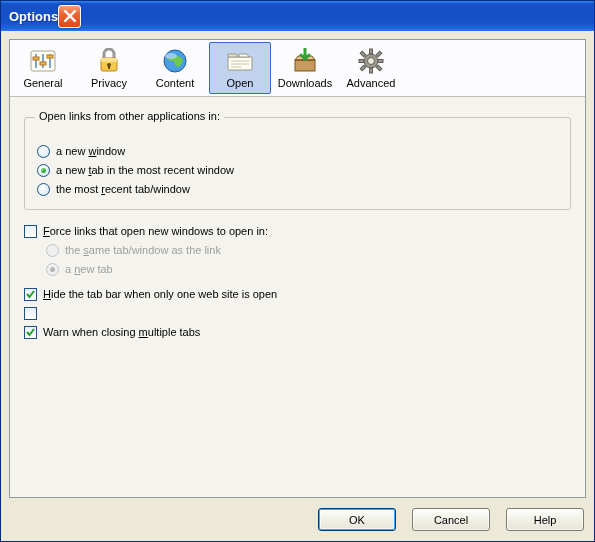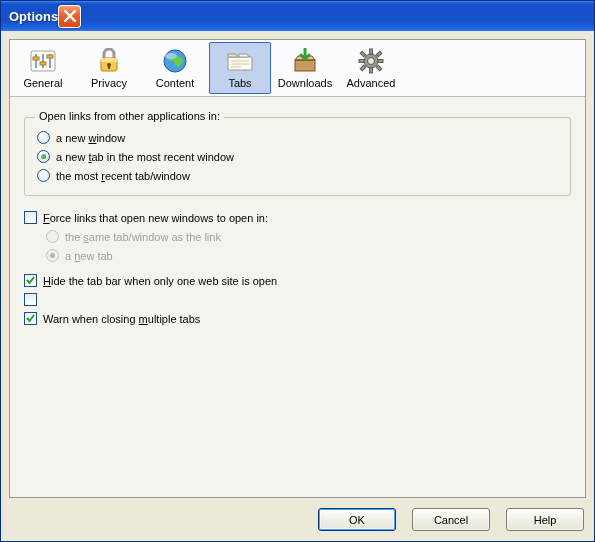--- a/index.html
+++ b/index.html
@@ -103,35 +103,34 @@
     background: #f4f3ee;
     padding: 14px 14px 10px 14px;
     display: flex;
     flex-direction: column;
   }
 
   
   .groupbox {
     border: 1px solid #c8c6b9;
     border-radius: 3px;
-    padding: 10px 12px 10px 12px;
+    padding: 24px 12px 10px 12px;
     margin: 6px 0 12px 0;
     position: relative;
   }
   .group-legend {
     position: absolute;
     top: -8px;
     left: 10px;
     background: #f4f3ee;
     padding: 0 4px;
     font-size: 11px;
   }
   .radio-row, .check-row {
     display: flex;
-    align-items: center;
     gap: 6px;
     padding: 3px 0;
     font-size: 11px;
   }
   .sub-indent { margin-left: 22px; }
   .disabled { color: #a0a0a0; }
 
   
   .radio {
     width: 13px;
@@ -257,21 +256,21 @@
 
         <div class="cat-item selected">
           <span class="icon-slot">
             <svg width="30" height="22" viewBox="0 0 30 22">
               <rect x="3" y="7" width="24" height="13" rx="1" fill="#fdfdf6" stroke="#9a9884"></rect>
               <path d="M3 7 v-3 h8 l2 3 Z" fill="#e6e1c7" stroke="#9a9884"></path>
               <path d="M14 7 v-3 h8 l2 3 Z" fill="#fdfdf6" stroke="#9a9884"></path>
               <path d="M6 11 h18 M6 14 h18 M6 17 h10" stroke="#c9c3a0" stroke-width="1"></path>
             </svg>
           </span>
-          <span class="cat-label">Tabs</span>
+          <span class="cat-label">Open</span>
         </div>
 
         <div class="cat-item">
           <span class="icon-slot">
             <svg width="28" height="26" viewBox="0 0 28 26">
               <rect x="4" y="12" width="20" height="11" fill="#c79a5e" stroke="#7a5425"></rect>
               <path d="M4 12 l3 -4 h14 l3 4 Z" fill="#e8c793" stroke="#7a5425"></path>
               <path d="M4 12 h20" stroke="#7a5425"></path>
               <path d="M14 1 v9 M10 7 l4 4 l4 -4" fill="none" stroke="#35a035" stroke-width="3" stroke-linecap="round" stroke-linejoin="round"></path>
             </svg>

